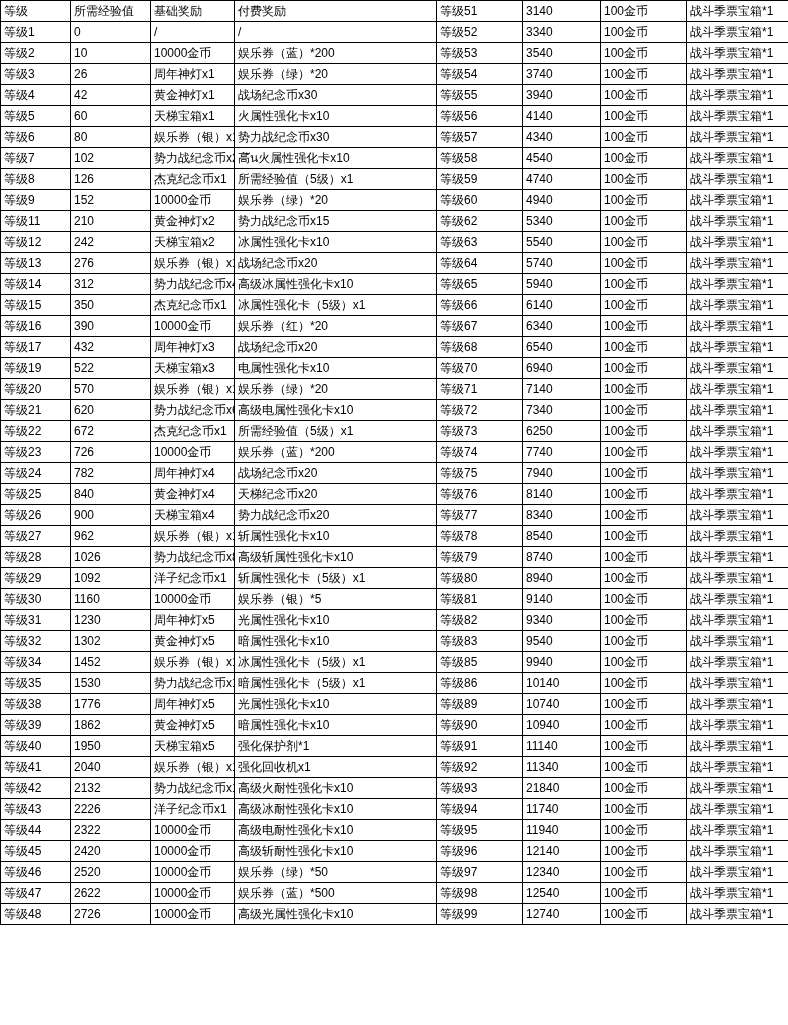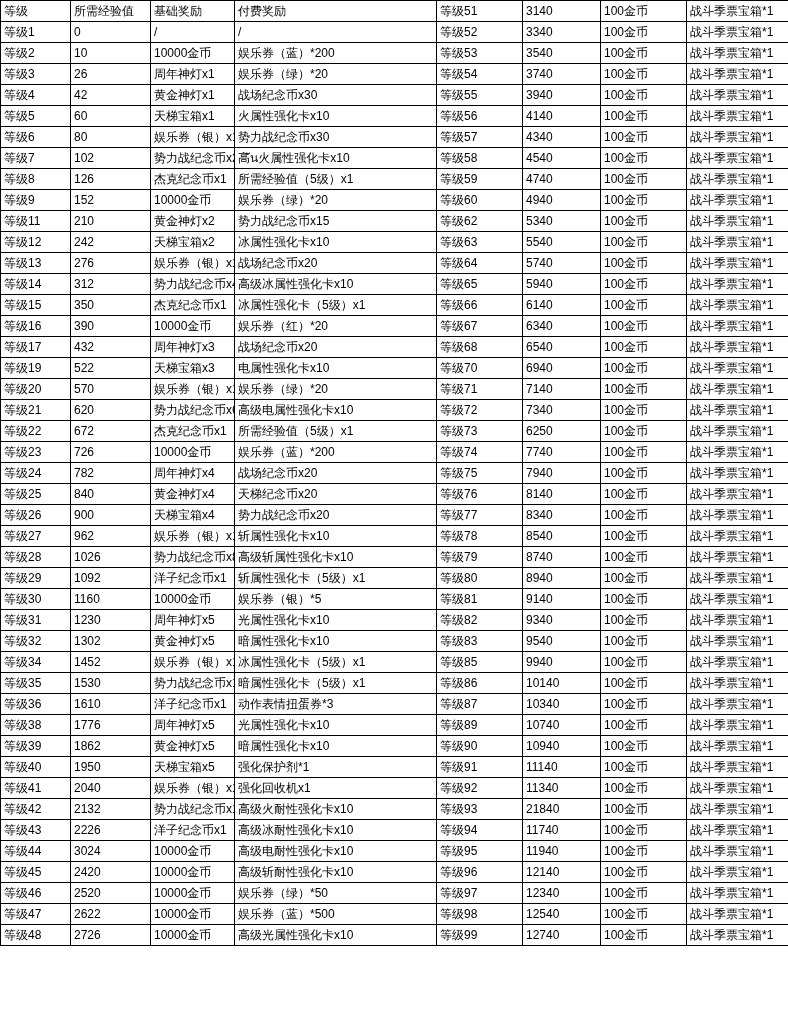--- a/index.html
+++ b/index.html
@@ -386,30 +386,20 @@
           <td>等级35</td>
           <td>1530</td>
           <td>势力战纪念币x10</td>
           <td>暗属性强化卡（5级）x1</td>
           <td>等级86</td>
           <td>10140</td>
           <td>100金币</td>
           <td>战斗季票宝箱*1</td>
         </tr>
         <tr>
-          <td>等级36</td>
-          <td>1610</td>
-          <td>洋子纪念币x1</td>
-          <td>动作表情扭蛋券*3</td>
-          <td>等级87</td>
-          <td>10340</td>
-          <td>100金币</td>
-          <td>战斗季票宝箱*1</td>
-        </tr>
-        <tr>
           <td>等级38</td>
           <td>1776</td>
           <td>周年神灯x5</td>
           <td>光属性强化卡x10</td>
           <td>等级89</td>
           <td>10740</td>
           <td>100金币</td>
           <td>战斗季票宝箱*1</td>
         </tr>
         <tr>
@@ -457,21 +447,21 @@
           <td>2226</td>
           <td>洋子纪念币x1</td>
           <td>高级冰耐性强化卡x10</td>
           <td>等级94</td>
           <td>11740</td>
           <td>100金币</td>
           <td>战斗季票宝箱*1</td>
         </tr>
         <tr>
           <td>等级44</td>
-          <td>3024</td>
+          <td>2322</td>
           <td>10000金币</td>
           <td>高级电耐性强化卡x10</td>
           <td>等级95</td>
           <td>11940</td>
           <td>100金币</td>
           <td>战斗季票宝箱*1</td>
         </tr>
         <tr>
           <td>等级45</td>
           <td>2420</td>

